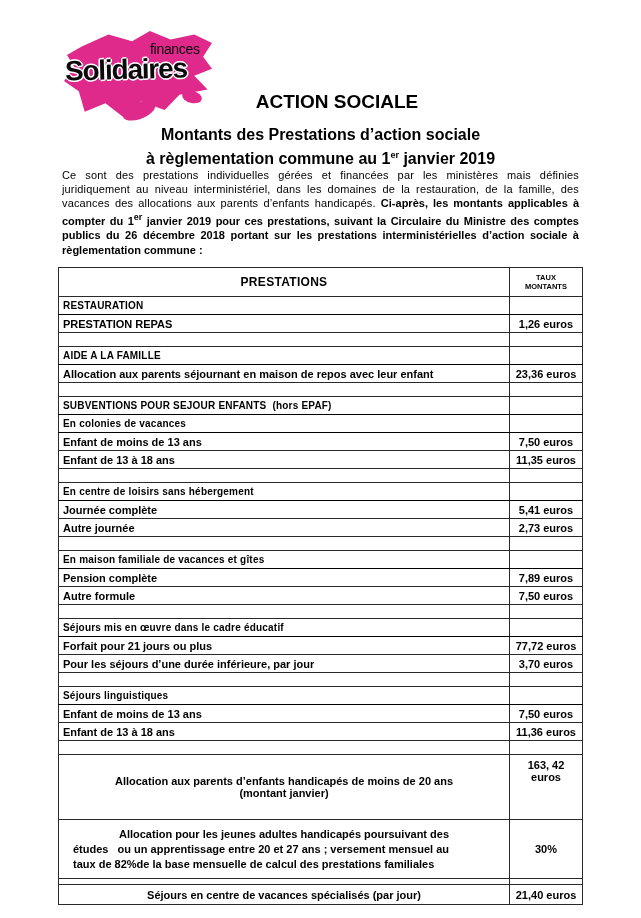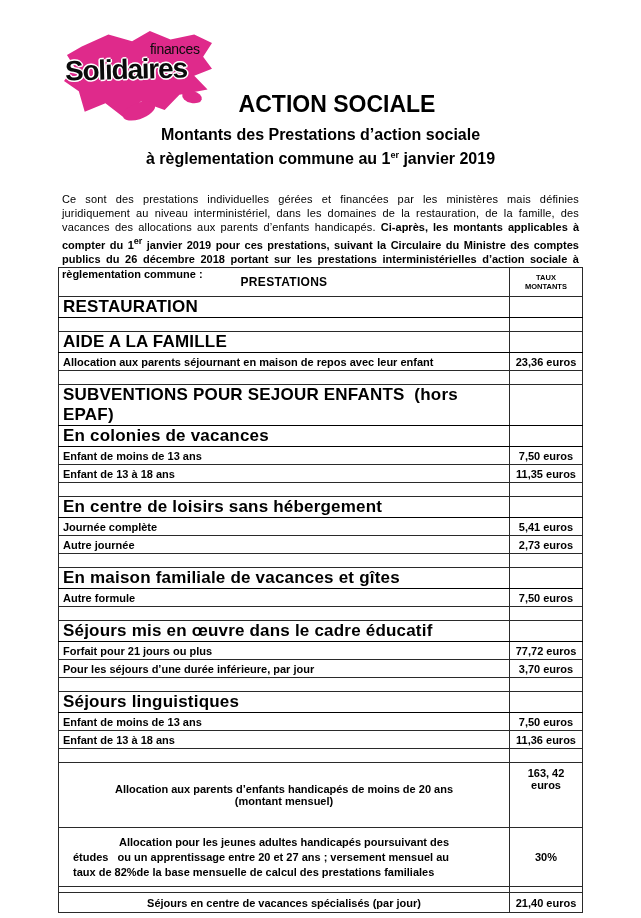--- a/index.html
+++ b/index.html
@@ -11,36 +11,36 @@
   .logo{position:absolute;left:64px;top:29px;width:152px;height:90px;}
   .splash{position:absolute;left:0;top:2px;width:148px;height:86px;background:#df2a8b;
     clip-path:polygon(12% 18%,30% 4%,46% 12%,58% 0%,72% 10%,88% 4%,100% 14%,94% 30%,100% 44%,88% 52%,97% 68%,78% 74%,68% 92%,52% 82%,40% 100%,28% 84%,14% 94%,10% 70%,0% 58%,7% 42%,2% 28%);}
   .splash-blob{position:absolute;left:58px;top:74px;width:34px;height:16px;background:#df2a8b;border-radius:50% 40% 55% 45%;transform:rotate(-18deg);}
   .splash-blob2{position:absolute;left:118px;top:62px;width:20px;height:12px;background:#df2a8b;border-radius:50%;transform:rotate(14deg);}
   .brand-sub{position:absolute;left:86px;top:12px;font-size:14px;font-weight:normal;letter-spacing:-.3px;color:#0b0b0b;}
   .brand{position:absolute;left:1px;top:25px;font-size:28px;font-weight:900;letter-spacing:-1.2px;color:#0b0b0b;
     transform:rotate(-1.5deg);
     text-shadow:1.5px 0 #fff,-1.5px 0 #fff,0 1.5px #fff,0 -1.5px #fff,1px 1px #fff,-1px -1px #fff;}
   
-  .title{position:absolute;left:337px;top:91px;transform:translateX(-50%);font-size:23px;font-weight:bold;white-space:nowrap;}
+  .title{position:absolute;left:337px;top:91px;transform:translateX(-50%);font-size:19px;font-weight:bold;white-space:nowrap;}
   .sub1{position:absolute;left:0;right:0;top:126px;text-align:center;font-size:16px;font-weight:bold;}
   .sub2{position:absolute;left:0;right:0;top:150px;text-align:center;font-size:16px;font-weight:bold;}
   .sub2 sup,.intro sup{font-size:9px;}
   
-  .intro{position:absolute;left:62px;top:192px;width:517px;font-size:11px;line-height:14.2px;text-align:justify;letter-spacing:.15px;}
+  .intro{position:absolute;left:62px;top:168px;width:517px;font-size:11px;line-height:14.2px;text-align:justify;letter-spacing:.15px;}
   .intro .b{font-weight:bold;letter-spacing:0;}
   
   .tbl{position:absolute;left:58px;top:267px;width:524px;border-collapse:collapse;table-layout:fixed;border:1.5px solid #000;}
   .tbl th,.tbl td{border:1px solid #2a2a2a;font-weight:bold;vertical-align:middle;padding:0 4px;font-size:11px;}
   .tbl th.h1{font-size:12px;letter-spacing:.3px;height:28px;text-align:center;}
   .tbl th.h2 div{font-size:7.5px;line-height:9px;text-align:center;}
   .c-label{text-align:left;white-space:pre-wrap;}
   .c-value{text-align:center;}
   .r-section td{height:17px;border-bottom-width:1.8px;border-bottom-color:#000;}
-  .r-section .c-label{font-size:17px;letter-spacing:.2px;}
+  .r-section .c-label{font-size:10px;letter-spacing:.2px;}
   .r-item td{height:17px;}
   .ind{padding-left:44px;}
   .r-empty td{height:13px;}
   .r-empty_thin td{height:5px;}
   .r-center2 td{height:44px;vertical-align:top;}
   .r-center2 .c-label{text-align:center;padding-top:20px;}
   .r-center2 .c-value{padding-top:4px;}
   .r-block3 td{height:52px;}
   .r-block3 .c-label{padding:3px 14px;line-height:15px;}
   .r-block3 .c-label div:first-child{text-align:center;}
@@ -79,20 +79,24 @@
           <div>TAUX</div>
           <div>MONTANTS</div>
         </th>
       </tr>
     </thead>
     <tbody>
         <tr class="r-section">
           <td class="c-label">RESTAURATION</td>
           <td class="c-value"></td>
         </tr>
+        <tr class="r-item">
+          <td class="c-label">PRESTATION REPAS</td>
+          <td class="c-value">1,26 euros</td>
+        </tr>
         <tr class="r-empty">
           <td class="c-label"></td>
           <td class="c-value"></td>
         </tr>
         <tr class="r-section">
           <td class="c-label">AIDE A LA FAMILLE</td>
           <td class="c-value"></td>
         </tr>
         <tr class="r-item">
           <td class="c-label">Allocation aux parents séjournant en maison de repos avec leur enfant</td>
@@ -136,20 +140,24 @@
         </tr>
         <tr class="r-empty">
           <td class="c-label"></td>
           <td class="c-value"></td>
         </tr>
         <tr class="r-section">
           <td class="c-label">En maison familiale de vacances et gîtes</td>
           <td class="c-value"></td>
         </tr>
         <tr class="r-item">
+          <td class="c-label ind">Pension complète</td>
+          <td class="c-value">7,89 euros</td>
+        </tr>
+        <tr class="r-item">
           <td class="c-label ind">Autre formule</td>
           <td class="c-value">7,50 euros</td>
         </tr>
         <tr class="r-empty">
           <td class="c-label"></td>
           <td class="c-value"></td>
         </tr>
         <tr class="r-section">
           <td class="c-label">Séjours mis en œuvre dans le cadre éducatif</td>
           <td class="c-value"></td>
@@ -176,21 +184,21 @@
         </tr>
         <tr class="r-item">
           <td class="c-label ind">Enfant de 13 à 18 ans</td>
           <td class="c-value">11,36 euros</td>
         </tr>
         <tr class="r-empty">
           <td class="c-label"></td>
           <td class="c-value"></td>
         </tr>
         <tr class="r-center2">
-          <td class="c-label"><div>Allocation aux parents d’enfants handicapés de moins de 20 ans</div><div>(montant mensuel)</div></td>
+          <td class="c-label"><div>Allocation aux parents d’enfants handicapés de moins de 20 ans</div><div>(montant janvier)</div></td>
           <td class="c-value">163, 42 euros</td>
         </tr>
         <tr class="r-block3">
           <td class="c-label"><div>Allocation pour les jeunes adultes handicapés poursuivant des</div><div>études   ou un apprentissage entre 20 et 27 ans ; versement mensuel au</div><div>taux de 82%de la base mensuelle de calcul des prestations familiales</div></td>
           <td class="c-value">30%</td>
         </tr>
         <tr class="r-empty_thin">
           <td class="c-label"></td>
           <td class="c-value"></td>
         </tr>

